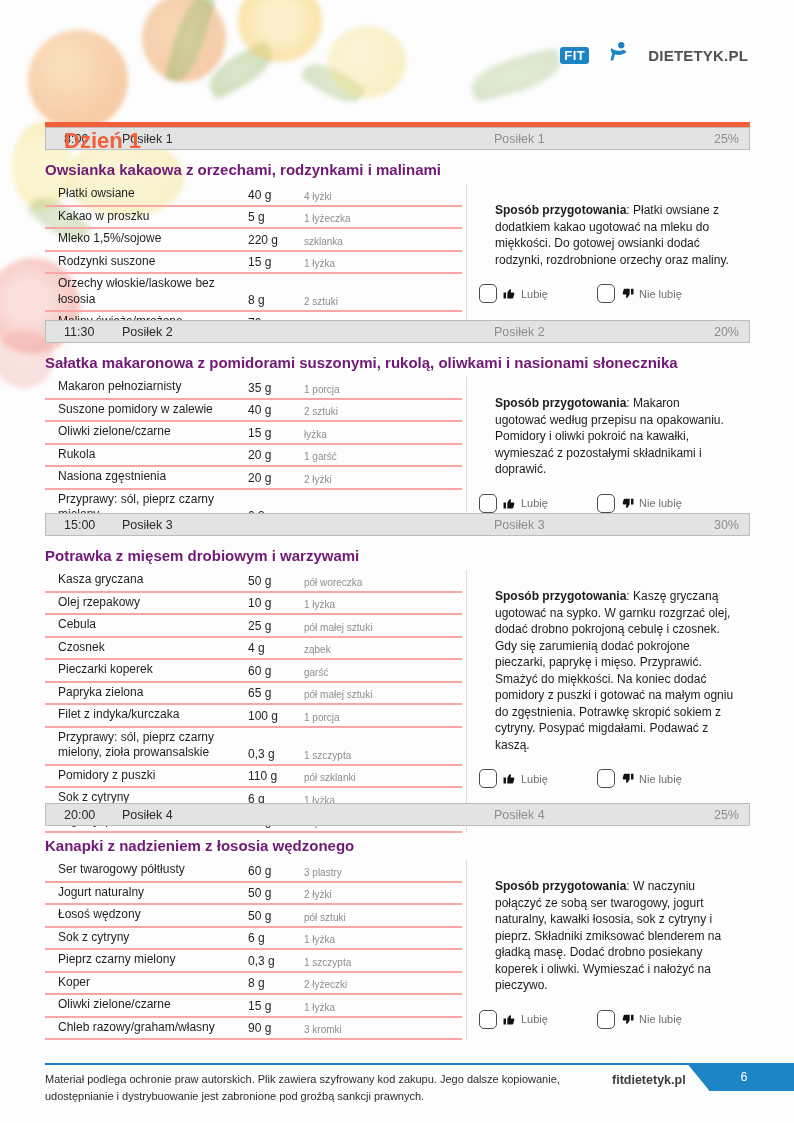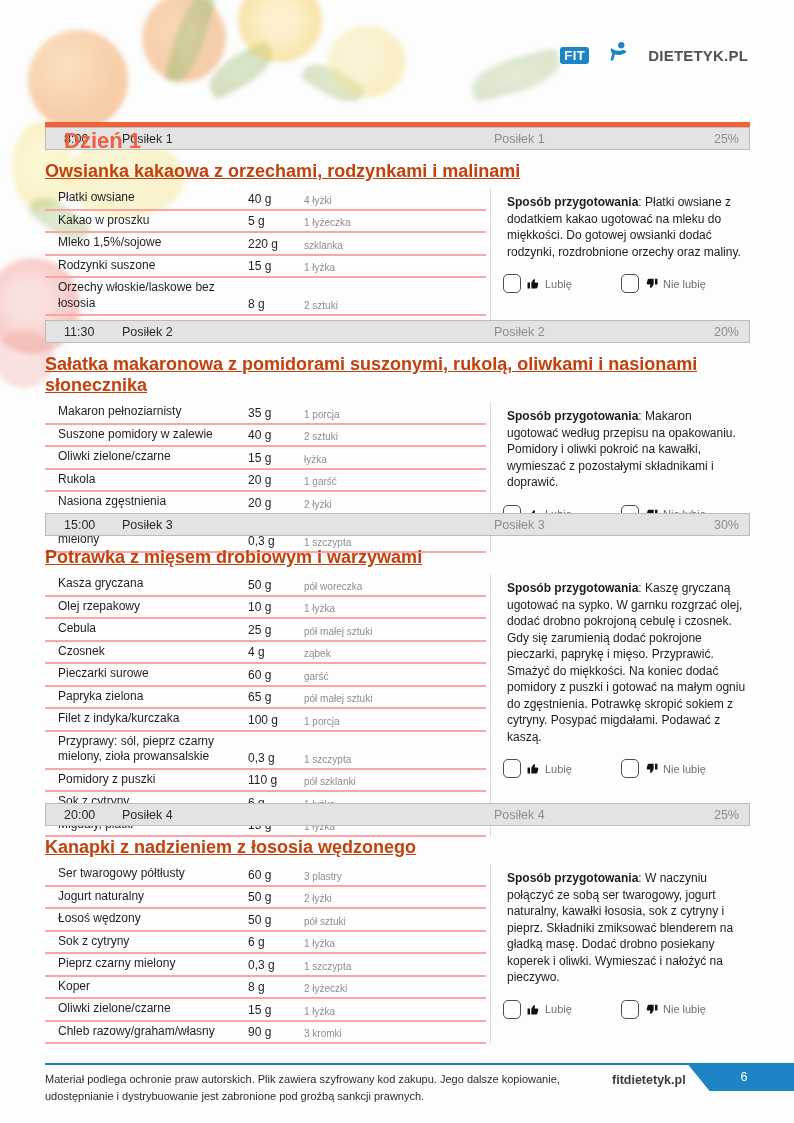--- a/index.html
+++ b/index.html
@@ -48,30 +48,30 @@
 
   
   .meals { position:absolute; inset:0; z-index:1; }
   .meal { position:absolute; left:45px; width:705px; }
   .meal-header { position:relative; height:23px; background:#e3e3e3;
     border:1px solid #bcbcbc; display:flex; align-items:center;
     font-size:12.5px; color:#2b2b2b; }
   .mh-time { margin-left:18px; width:58px; }
   .mh-name-right { position:absolute; left:448px; color:#8e8e8e; }
   .mh-percent { position:absolute; right:10px; color:#8e8e8e; }
-  .meal-title { margin:11px 0 6px 0; font-size:18px; font-weight:bold; color:#c2410c;text-decoration:underline; }
+  .meal-title { margin:11px 0 6px 0; font-size:15px; font-weight:bold; color:#701a75; }
   .meal-body { display:flex; align-items:stretch; }
   .ingredients { width:452px; }
   .ing-row { display:flex; align-items:flex-end; border-bottom:2px solid #fca5a5;
     padding:2px 0 3px 13px; min-height:19px; }
   .ing-name { width:190px; font-size:12px; line-height:15.5px; color:#1f1f1f; }
   .ing-amount { width:56px; font-size:12px; color:#1f1f1f; }
   .ing-measure { flex:1; font-size:10px; color:#8e8e8e; }
   .prep-col { flex:1; border-left:1px solid #dcdcdc; margin-left:4px; padding:2px 0 0 12px; }
-  .prep-text { margin:4px; font-size:12px; line-height:16.5px; color:#1c1c1c; width:239px; }
+  .prep-text { margin:16px; font-size:12px; line-height:16.5px; color:#1c1c1c; width:239px; }
   .prep-label { font-weight:bold; }
   .likes { display:flex; margin-top:14px; }
   .like-group { display:flex; align-items:center; width:118px; cursor:pointer; }
   .checkbox { width:18px; height:19px; border:1.6px solid #4d4d4d; border-radius:5px;
     background:#fff; margin-right:6px; flex:none; }
   .thumb { margin-right:5px; flex:none; }
   .thumb.down { transform:rotate(180deg); }
   .like-label { font-size:11px; color:#6f6f6f; }
 
   
@@ -270,21 +270,21 @@
     <span class="ing-name">Cebula</span>
     <span class="ing-amount">25 g</span>
     <span class="ing-measure">pół małej sztuki</span>
   </div>
             <div class="ing-row">
     <span class="ing-name">Czosnek</span>
     <span class="ing-amount">4 g</span>
     <span class="ing-measure">ząbek</span>
   </div>
             <div class="ing-row">
-    <span class="ing-name">Pieczarki surowe</span>
+    <span class="ing-name">Pieczarki koperek</span>
     <span class="ing-amount">60 g</span>
     <span class="ing-measure">garść</span>
   </div>
             <div class="ing-row">
     <span class="ing-name">Papryka zielona</span>
     <span class="ing-amount">65 g</span>
     <span class="ing-measure">pół małej sztuki</span>
   </div>
             <div class="ing-row">
     <span class="ing-name">Filet z indyka/kurczaka</span>

